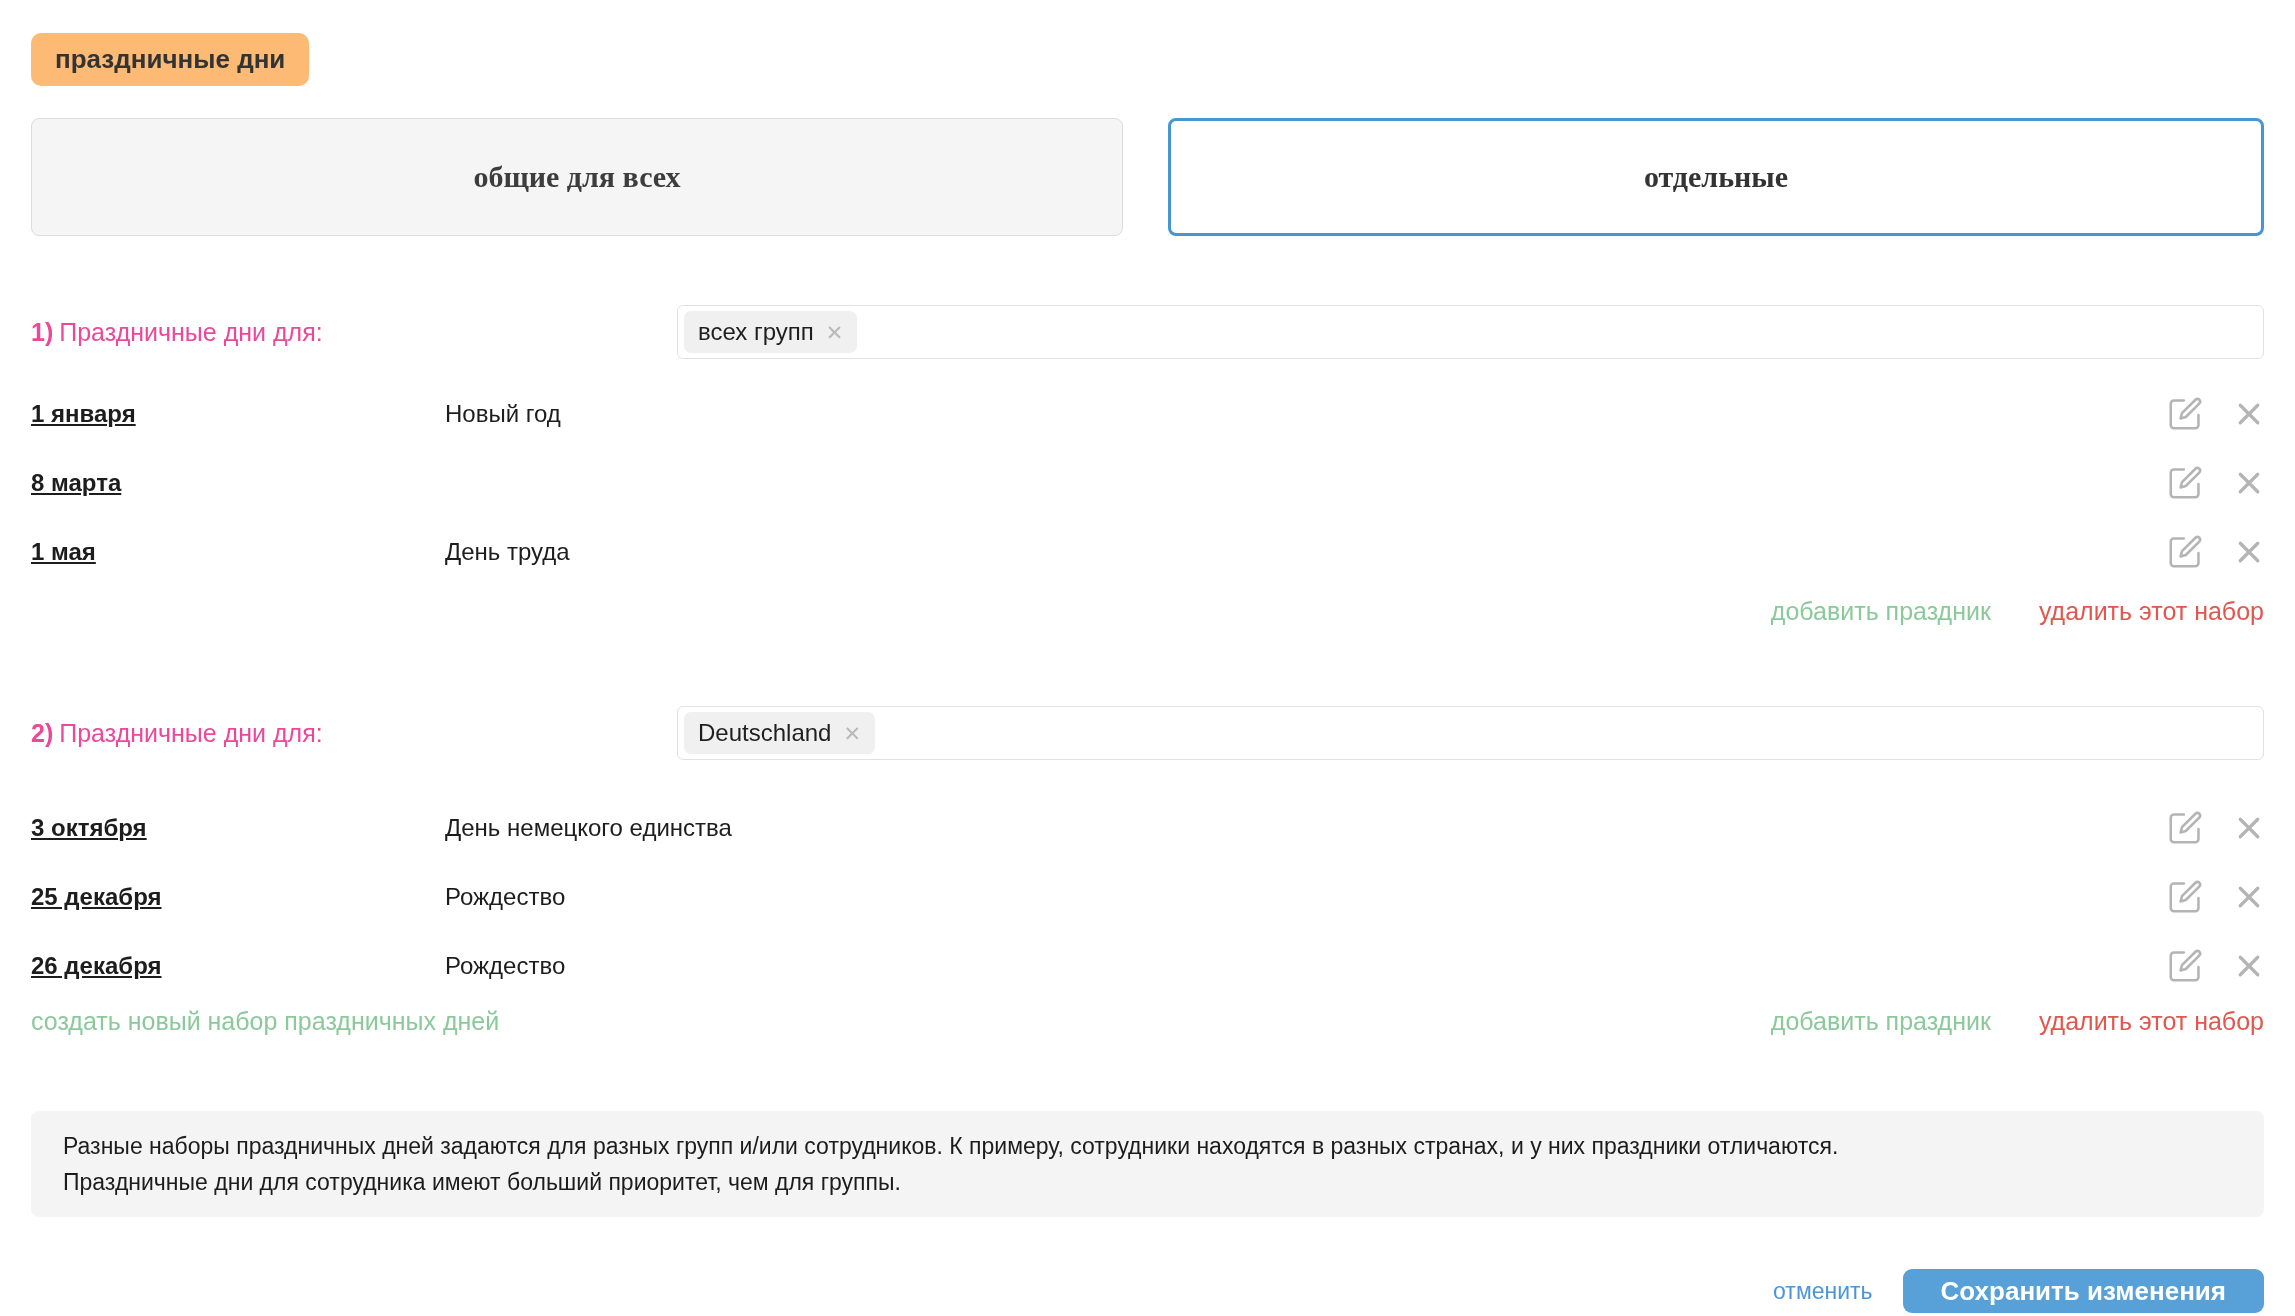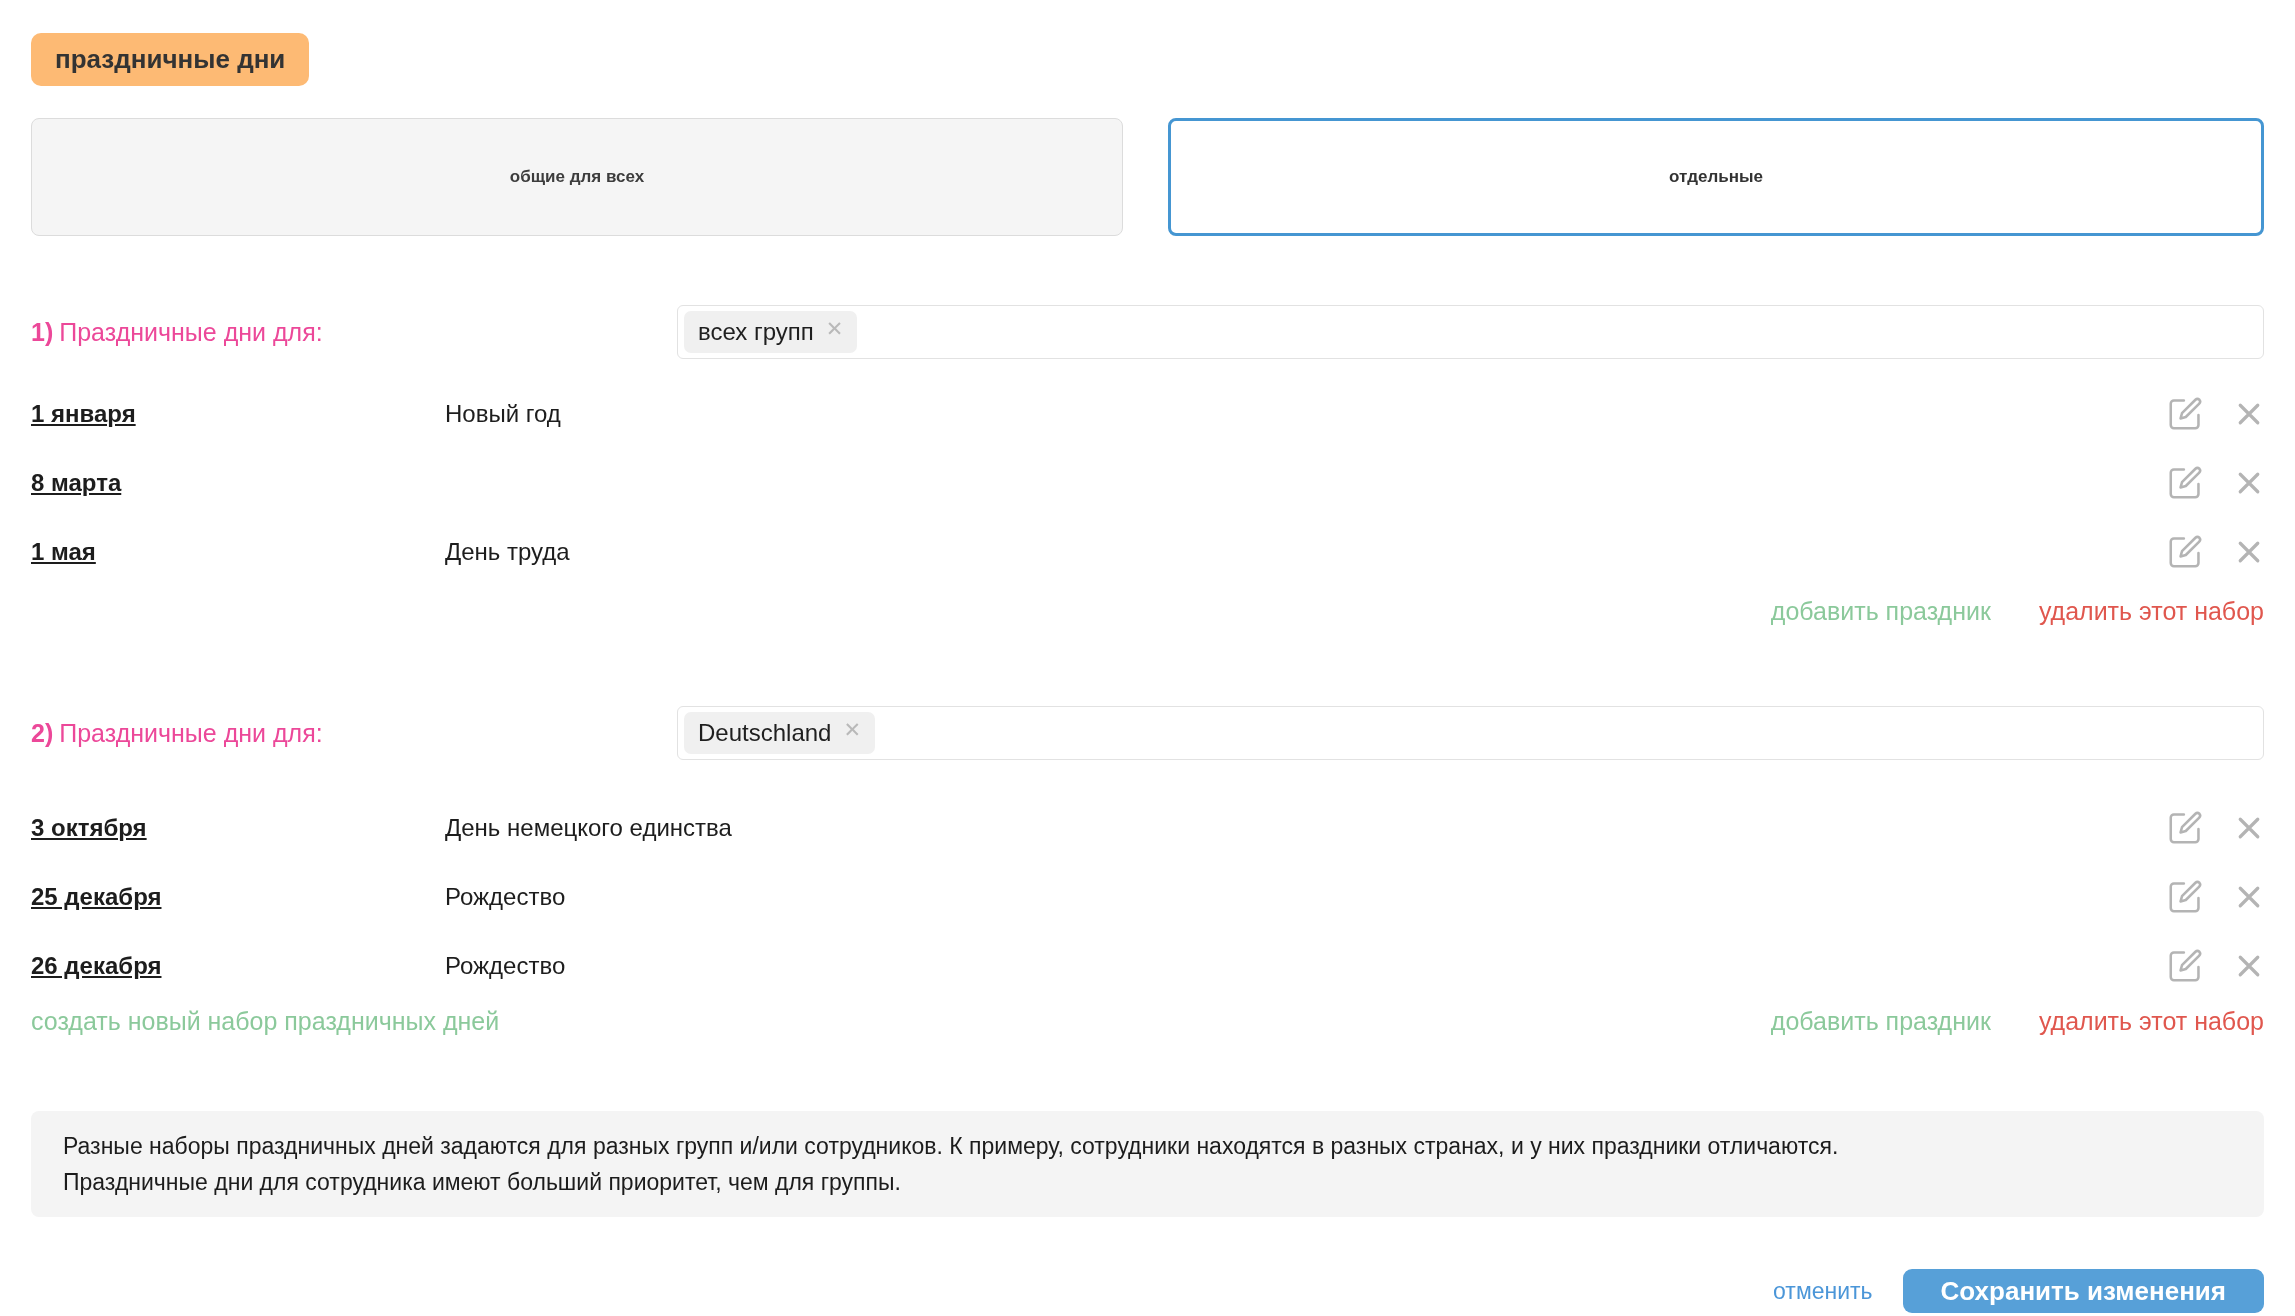--- a/index.html
+++ b/index.html
@@ -20,22 +20,22 @@
   }
 
   
   .tabs { display: flex; gap: 45px; margin-top: 32px; }
   .tab {
     flex: 1;
     height: 118px;
     background: #f5f5f5;
     border: 1px solid #dcdcdc;
     border-radius: 8px;
-    font-family: Liberation Sans, sans-serif;
-    font-size: 17px;
+    font-family: Liberation Serif, serif;
+    font-size: 30px;
     font-weight: 700;
     color: #3d3d3d;
     cursor: pointer;
   }
   .tab.selected {
     background: #ffffff;
     border: 3px solid #4596d2;
     color: #333;
   }
 
@@ -52,20 +52,21 @@
     border: 1px solid #e2e2e2;
     border-radius: 6px;
     display: flex;
     align-items: center;
     padding: 5px 6px;
     cursor: text;
     background: #fff;
   }
   .tag {
     display: inline-flex;
+    align-items: center;
     gap: 12px;
     background: #f0f0f0;
     border-radius: 7px;
     padding: 7px 14px;
     font-size: 24px;
     color: #1f1f1f;
   }
   .tag-x { color: #b9b9b9; font-size: 21px; cursor: pointer; line-height: 1; }
 
   .holiday-row { display: flex; align-items: center; height: 40px; }

